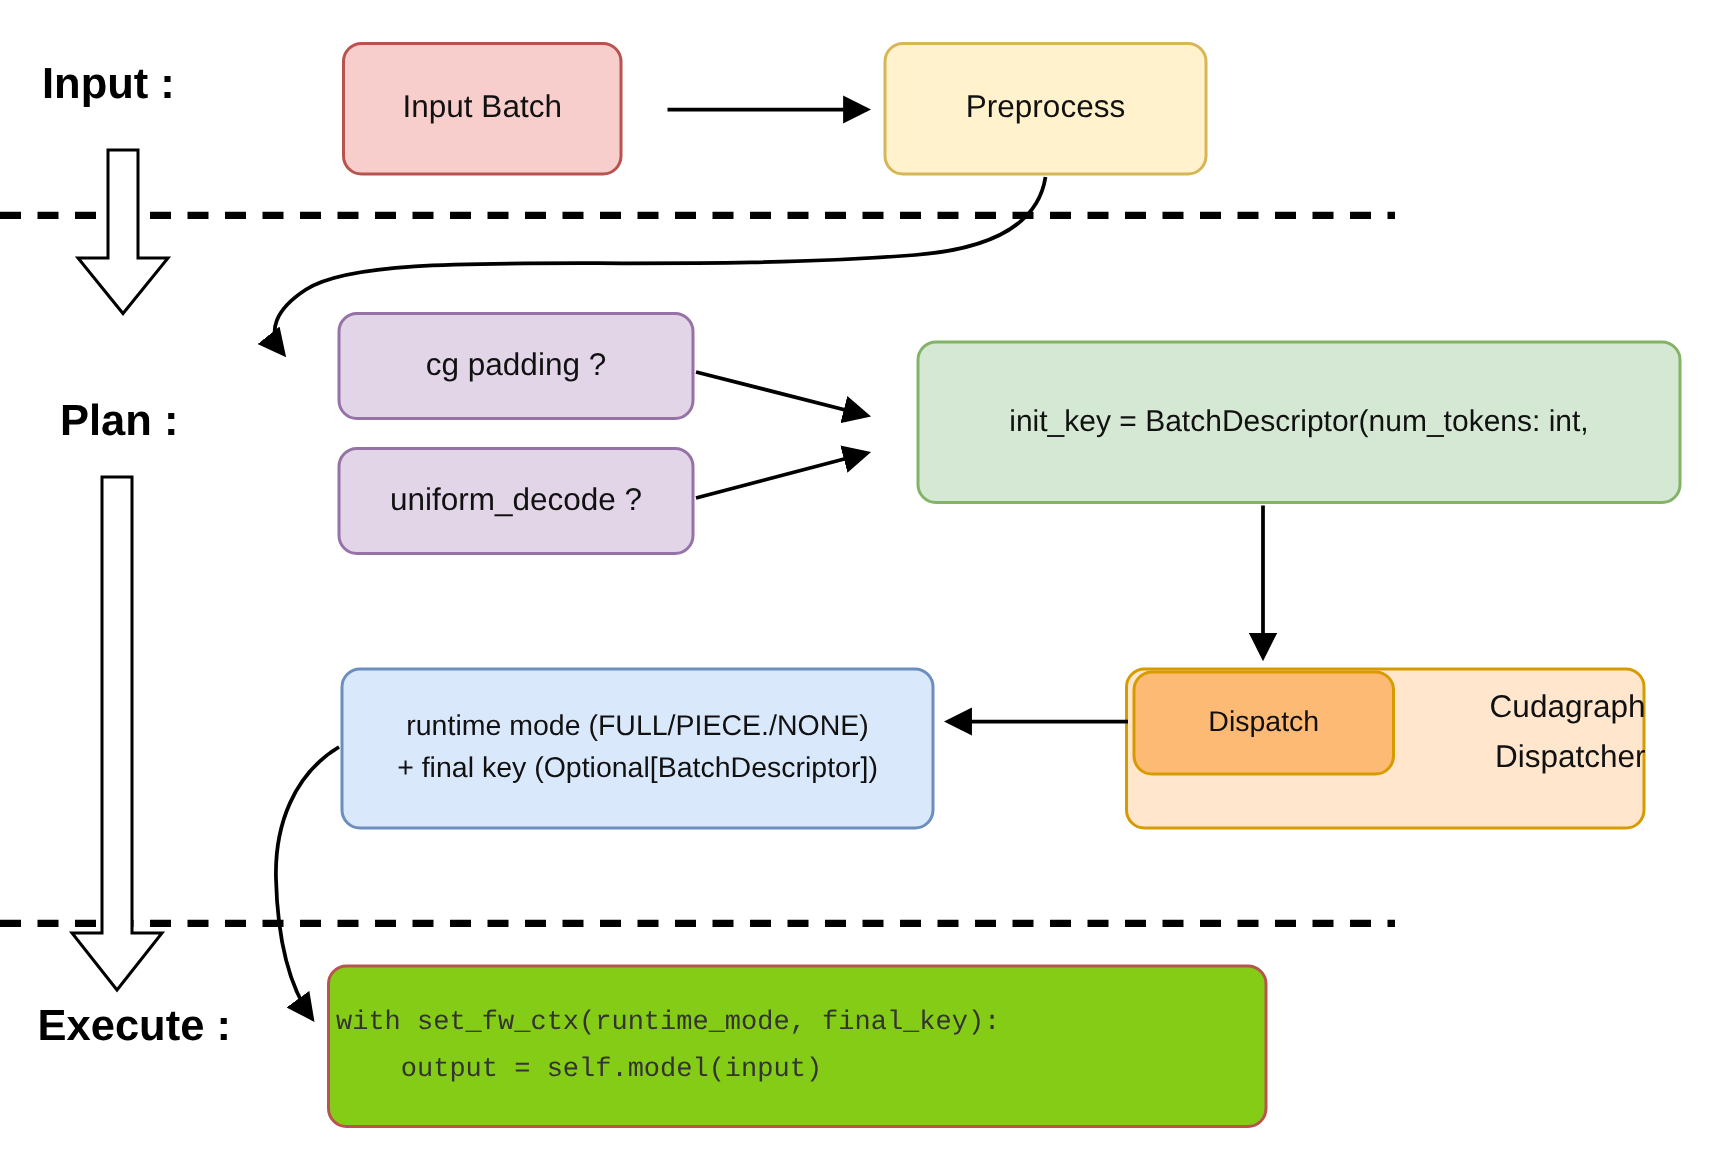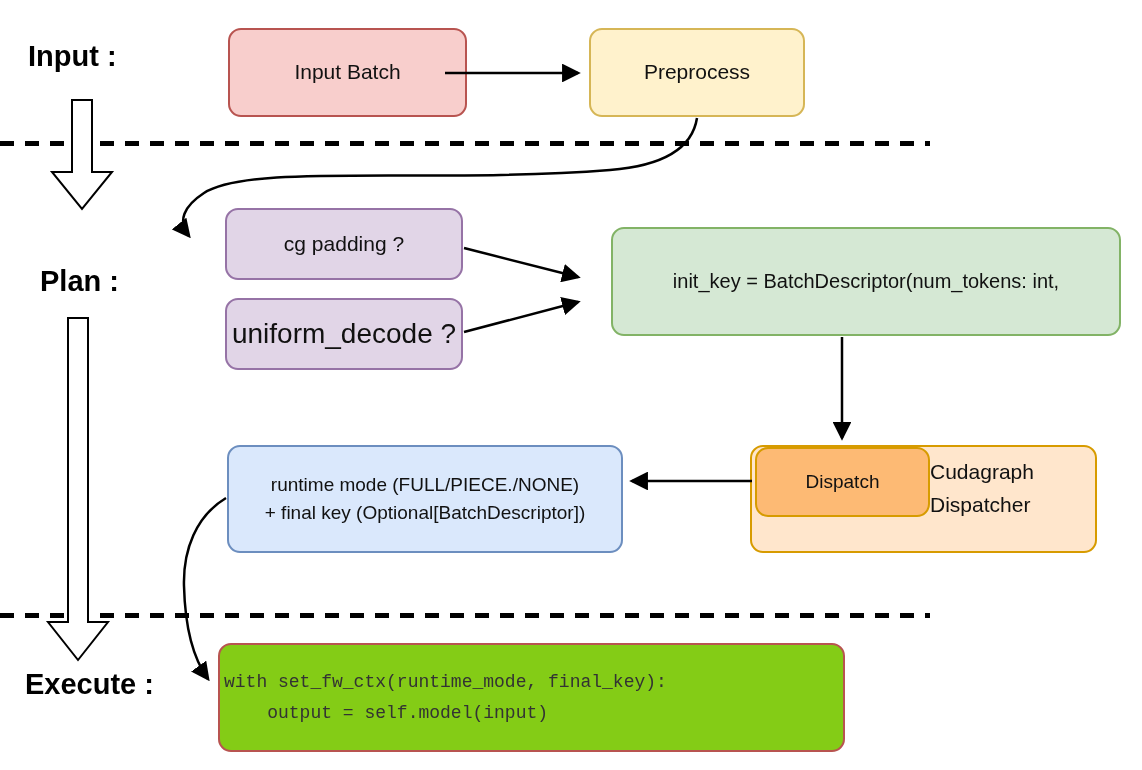--- a/index.html
+++ b/index.html
@@ -13,35 +13,35 @@
   }
   #label-input{left:28px;top:40px;}
   #label-plan{left:40px;top:236px;margin-top:29px;}
   #label-execute{left:25px;top:668px;}
 
   .node{
     position:absolute;display:flex;align-items:center;justify-content:center;
     border-radius:13px;border:2px solid #000;color:#111;text-align:center;
     box-sizing:border-box;line-height:1.45;
   }
-  #node-input-batch{left:228px;top:28px;width:239px;height:89px;
+  #node-input-batch{left:228px;top:28px;width:187px;height:89px;
     background:#F8CECC;border-color:#B85450;font-size:21px;}
   #node-preprocess{left:589px;top:28px;width:216px;height:89px;
     background:#FFF2CC;border-color:#D6B656;font-size:21px;}
   #node-cg-padding{left:225px;top:208px;width:238px;height:72px;
     background:#E1D5E7;border-color:#9673A6;font-size:21px;}
   #node-uniform-decode{left:225px;top:298px;width:238px;height:72px;
-    background:#E1D5E7;border-color:#9673A6;font-size:28px;}
+    background:#E1D5E7;border-color:#9673A6;font-size:21px;}
   #node-init-key{left:587px;top:227px;width:510px;height:109px;
     background:#D5E8D4;border-color:#82B366;font-size:20px;flex-direction:column;margin-left:24px;}
   #node-dispatcher{left:750px;top:445px;width:347px;height:108px;
     background:#FFE6CC;border-color:#D79B00;font-size:21px;
     justify-content:flex-end;flex-direction:column;align-items:flex-end;}
   #dispatcher-text{position:absolute;left:930px;top:445px;width:167px;height:88px;
-    display:flex;flex-direction:column;align-items:flex-start;justify-content:center;
+    display:flex;flex-direction:column;align-items:flex-end;justify-content:center;
     font-size:21px;color:#111;line-height:1.55;}
   #node-dispatch{left:755px;top:447px;width:175px;height:70px;
     background:#fdba74;border-color:#D79B00;font-size:19px;}
   #node-runtime{left:227px;top:445px;width:396px;height:108px;
     background:#DAE8FC;border-color:#6C8EBF;font-size:19px;flex-direction:column;}
   #node-execute-code{left:218px;top:643px;width:627px;height:109px;
     background:#84cc16;border-color:#B85450;
     font-family:"Liberation Mono","DejaVu Sans Mono",monospace;font-size:18px;
     color:#333;flex-direction:column;align-items:flex-start;justify-content:center;
     padding-left:4px;line-height:1.7;}

